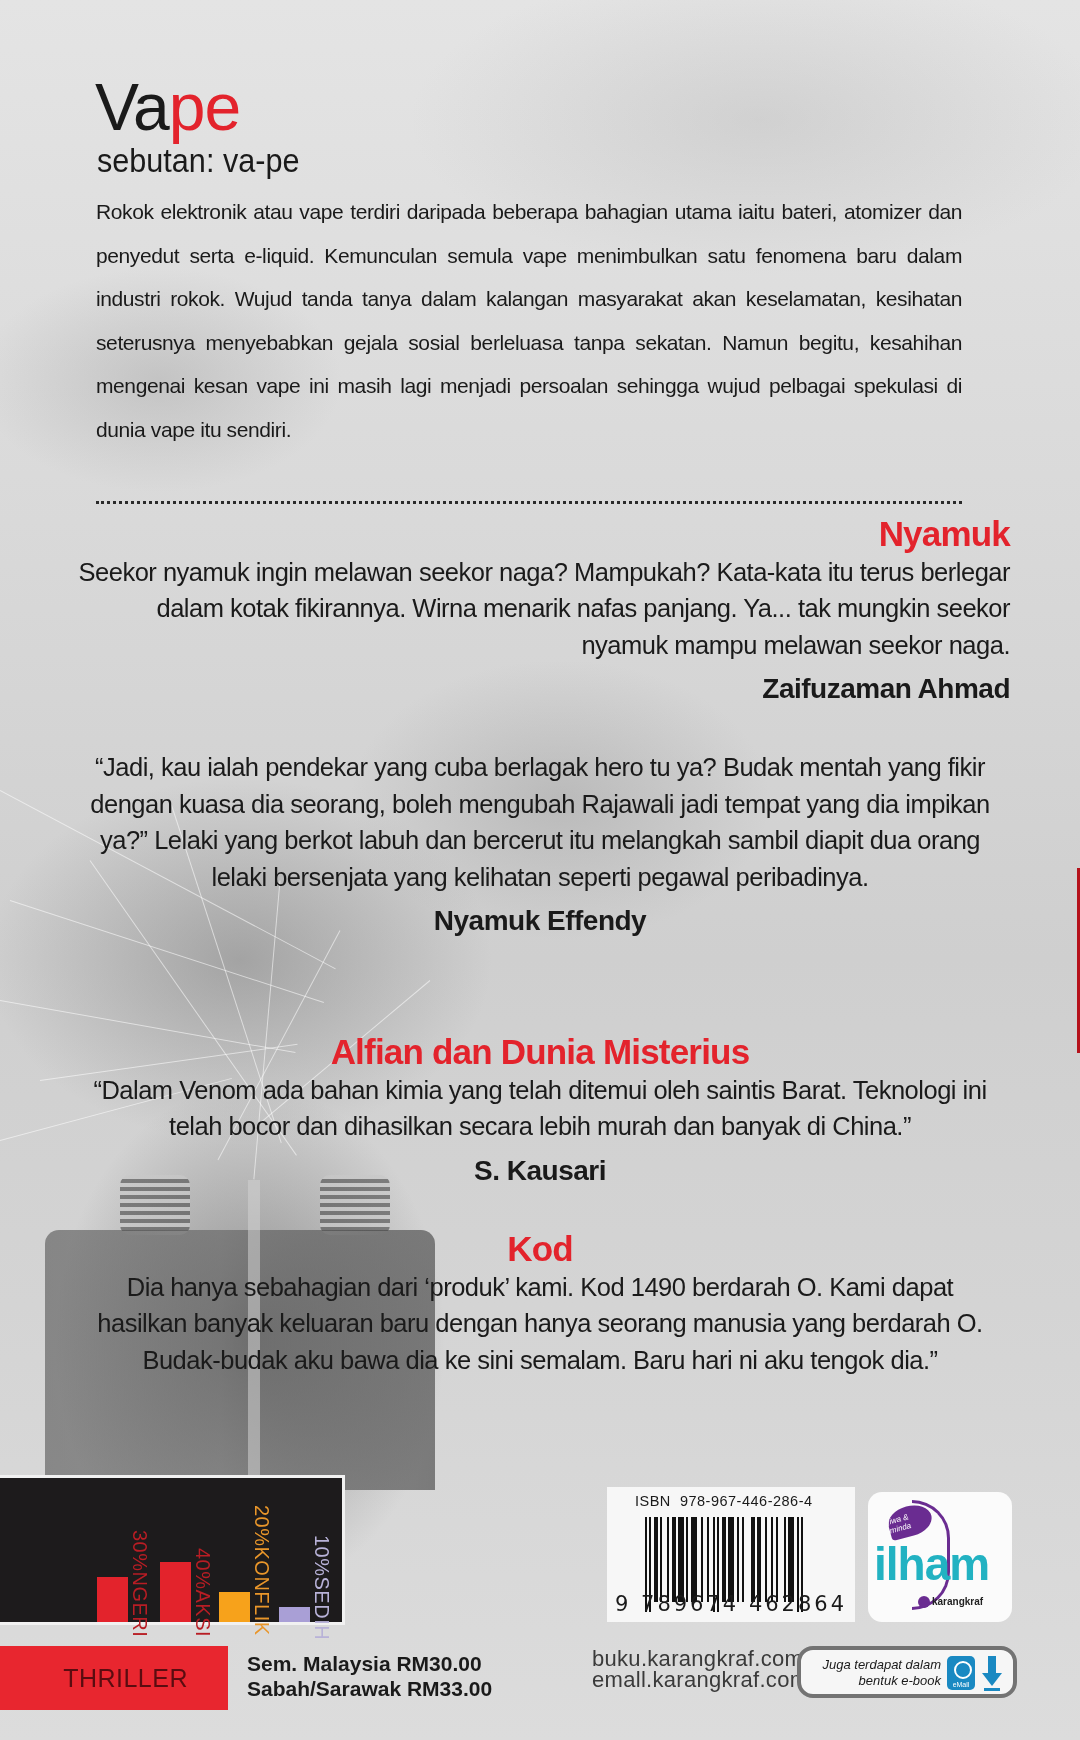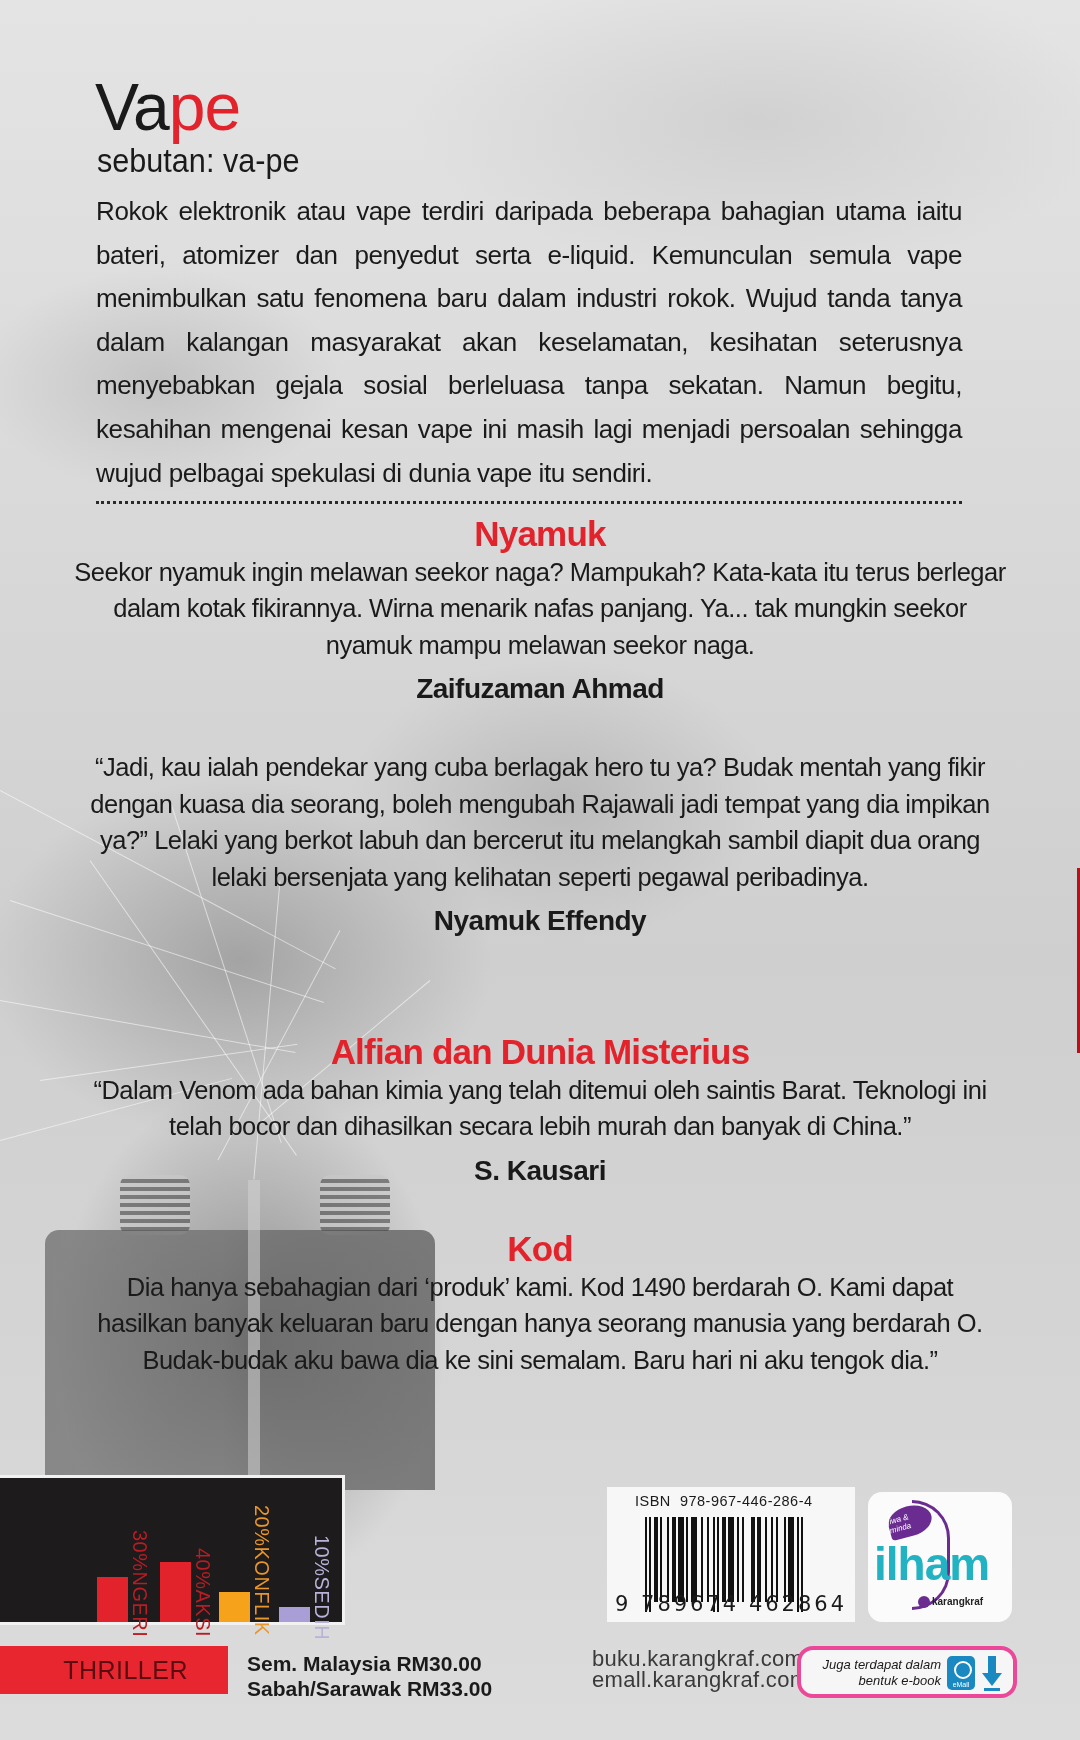--- a/index.html
+++ b/index.html
@@ -40,21 +40,21 @@
     font-size: 66px; line-height: 1; letter-spacing: -1px; color: #1a1a1a;
   }
   .title .red { color: #e3232c; }
   .pron {
     position: absolute; left: 97px; top: 143px;
     font-size: 34px; line-height: 1; color: #1a1a1a;
     transform: scaleX(0.9); transform-origin: left;
   }
   .intro {
     position: absolute; left: 96px; top: 190px; width: 866px;
-    font-size: 26px; line-height: 43.6px; text-align: justify; color: #1a1a1a;
+    font-size: 21px; line-height: 43.6px; text-align: justify; color: #1a1a1a;
     letter-spacing: -0.4px;
   }
   .divider {
     position: absolute; left: 96px; top: 501px; width: 866px; height: 0;
     border-top: 3px dotted #2a2a2a;
   }
 
   
   .story { position: absolute; left: 70px; width: 940px; text-align: center; }
   .story-title {
@@ -77,21 +77,21 @@
     background: #1d1b1c; border: 3px solid #f1f1f1; border-left: none;
   }
   .bar { position: absolute; bottom: 0; width: 31px; }
   .bar-label {
     position: absolute; writing-mode: vertical-rl;
     font-size: 20px; letter-spacing: 0.5px; line-height: 1; white-space: nowrap;
   }
 
   
   .genre {
-    position: absolute; left: 0; top: 1646px; width: 228px; height: 48px;
+    position: absolute; left: 0; top: 1646px; width: 228px; height: 64px;
     background: #e8262f; display: flex; align-items: center; justify-content: flex-end; padding-right: 40px;
   }
   .genre span { font-size: 25px; color: #5a0c10; letter-spacing: 0.5px; }
   .price {
     position: absolute; left: 247px; top: 1651px;
     font-size: 21px; font-weight: bold; line-height: 25px; color: #1a1a1a;
   }
 
   
   .barcode-box {
@@ -122,21 +122,21 @@
   }
   .logo-sub { position: absolute; left: 64px; top: 104px; font-size: 10px; font-weight: bold; color: #222; }
   .logo-dot { position: absolute; left: 50px; top: 104px; width: 12px; height: 12px; border-radius: 50%; background: #6a2c91; }
 
   
   .urls {
     position: absolute; left: 592px; top: 1648px; font-size: 22px; line-height: 21px; color: #3a3a3a; letter-spacing: 0.3px;
   }
   .ebook {
     position: absolute; left: 797px; top: 1646px; width: 220px; height: 52px;
-    border: 4px solid #ec4899; border-radius: 16px; background: #f6f6f6;
+    border: 4px solid #737373; border-radius: 16px; background: #f6f6f6;
   }
   .ebook-text {
     position: absolute; right: 72px; top: 7px; text-align: right; font-size: 13px; line-height: 16px; font-style: italic; color: #1a1a1a;
   }
   .emall-icon {
     position: absolute; right: 38px; top: 6px; width: 28px; height: 34px; border-radius: 5px; background: #1a89c2;
     color: #fff; font-size: 7px; display: flex; align-items: flex-end; justify-content: center; padding-bottom: 2px;
   }
   .emall-icon::before {
     content: ""; position: absolute; top: 5px; left: 7px; width: 14px; height: 14px; border: 2px solid #fff; border-radius: 50%;
@@ -163,21 +163,21 @@
 <div class="device"></div>
 <div class="post"></div>
 
 <div class="edge-mark"></div>
 
 <div class="title"><span>Va</span><span class="red">pe</span></div>
 <div class="pron">sebutan: va-pe</div>
 <p class="intro">Rokok elektronik atau vape terdiri daripada beberapa bahagian utama iaitu bateri, atomizer dan penyedut serta e-liquid. Kemunculan semula vape menimbulkan satu fenomena baru dalam industri rokok. Wujud tanda tanya dalam kalangan masyarakat akan keselamatan, kesihatan seterusnya menyebabkan gejala sosial berleluasa tanpa sekatan. Namun begitu, kesahihan mengenai kesan vape ini masih lagi menjadi persoalan sehingga wujud pelbagai spekulasi di dunia vape itu sendiri.</p>
 <div class="divider"></div>
 
-<div class="story" style="top:515px;">
+<div class="story" style="top:515px;text-align:right;">
   <div class="story-title">Nyamuk</div>
   <div class="story-text" style="padding:0 0;">Seekor nyamuk ingin melawan seekor naga? Mampukah? Kata-kata itu terus berlegar dalam kotak fikirannya. Wirna menarik nafas panjang. Ya... tak mungkin seekor nyamuk mampu melawan seekor naga.</div>
   <div class="story-author">Zaifuzaman Ahmad</div>
 </div>
 
 <div class="story" style="top:749px;">
   <div class="story-text">“Jadi, kau ialah pendekar yang cuba berlagak hero tu ya? Budak mentah yang fikir dengan kuasa dia seorang, boleh mengubah Rajawali jadi tempat yang dia impikan ya?” Lelaki yang berkot labuh dan bercerut itu melangkah sambil diapit dua orang lelaki bersenjata yang kelihatan seperti pegawal peribadinya.</div>
   <div class="story-author">Nyamuk Effendy</div>
 </div>
 

